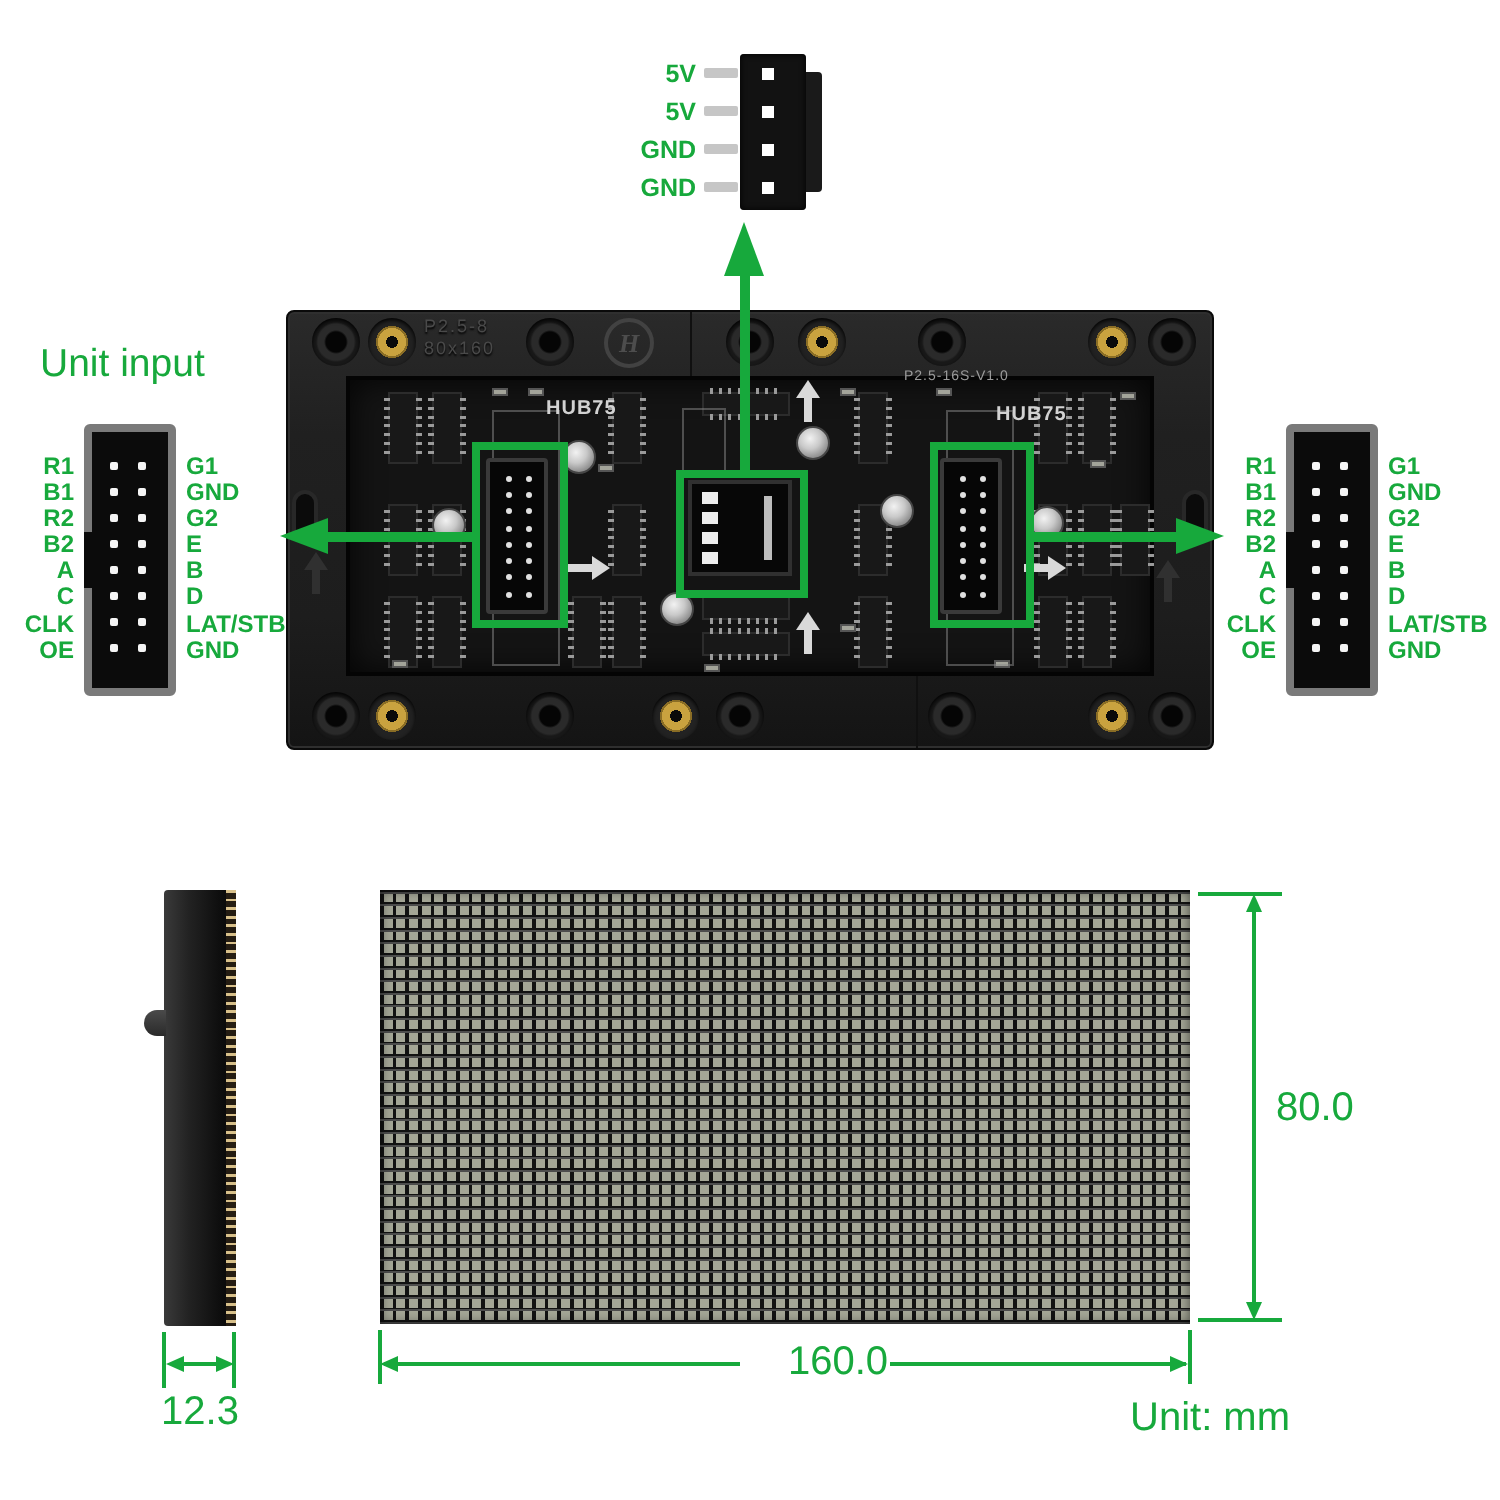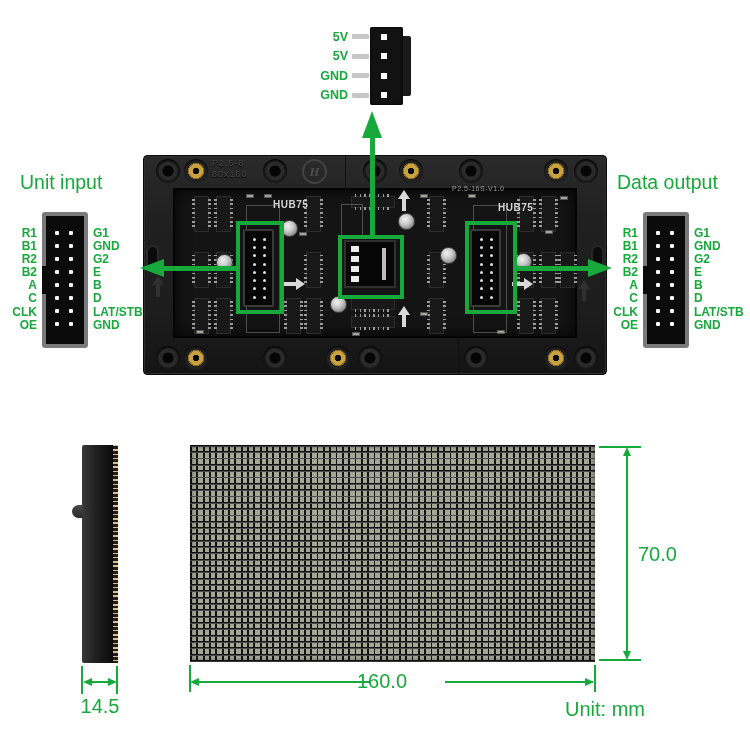--- a/index.html
+++ b/index.html
@@ -1,21 +1,21 @@
 <!DOCTYPE html>
 <html style="--accent: #17a93c;"><head>
 <meta charset="utf-8">
 <style>
   html,body{margin:0;padding:0;background:#fff;}
   .canvas{position:relative;width:750px;height:750px;background:#ffffff;overflow:hidden;
           font-family:"Liberation Sans", sans-serif; --accent:#17a93c;}
   .canvas > div{position:absolute;}
 
   
-  .pwr-rows{left:292px;top:27px;width:130px;height:78px;display:flex;flex-direction:column;justify-content:space-between;z-index:3;}
+  .pwr-rows{left:292px;top:27px;width:130px;height:78px;display:flex;flex-direction:column;justify-content:flex-start;z-index:3;}
   .prow{display:flex;align-items:center;height:19px;}
   .plabel{width:56px;text-align:right;font-weight:700;font-size:12.5px;color:var(--accent);}
   .pstub{width:17px;height:5px;background:#c6c6c6;margin-left:4px;border-radius:1px;}
   .psq{width:6px;height:6px;background:#ffffff;margin-left:12px;}
   .pwr-body{left:370px;top:27px;width:33px;height:78px;background:#121212;border-radius:2px;z-index:2;box-shadow:inset 0 0 3px #000;}
   .pwr-tab{left:403px;top:36px;width:8px;height:60px;background:#1a1a1a;z-index:2;border-radius:0 2px 2px 0;}
 
   
   .panel{left:143px;top:155px;width:464px;height:220px;border-radius:4px;border:1px solid #0a0a0a;box-sizing:border-box;
          background:linear-gradient(180deg,#2a2a2a,#202020 28%,#1d1d1d 70%,#141414);box-shadow:inset 0 0 0 1px #2f2f2f;}
@@ -321,21 +321,20 @@
   <div class="pinrow">G1</div>
       <div class="pinrow">GND</div>
       <div class="pinrow">G2</div>
       <div class="pinrow">E</div>
       <div class="pinrow">B</div>
       <div class="pinrow">D</div>
       <div class="pinrow">LAT/STB</div>
       <div class="pinrow">GND</div>
     </div>
 
-  <div class="dtitle" style="left:617px;top:171px">Data output</div>
   <div class="idc" style="left:643px;top:212px">
     <div class="notch"></div>
     <div class="idc-pins" id="pins-out">
         <span class="pin-dot"></span>
         <span class="pin-dot"></span>
         <span class="pin-dot"></span>
         <span class="pin-dot"></span>
         <span class="pin-dot"></span>
         <span class="pin-dot"></span>
         <span class="pin-dot"></span>
@@ -375,32 +374,32 @@
 
   <div class="sidebar">
     <div class="sidebar-knob"></div>
     <div class="sidebar-dots"></div>
   </div>
   <div class="ext" style="left:81px;top:666px;width:2px;height:28px"></div>
   <div class="ext" style="left:116px;top:666px;width:2px;height:28px"></div>
   <div class="dline" style="left:86px;top:681px;width:28px;height:2px"></div>
   <div class="dh l" style="left:83px;top:678px"></div>
   <div class="dh r" style="left:108px;top:678px"></div>
-  <div class="dimtext" style="left:74px;top:695px;width:52px;text-align:center">14.5</div>
+  <div class="dimtext" style="left:74px;top:695px;width:52px;text-align:center">12.3</div>
 
   <div class="led-matrix"></div>
   <div class="ext" style="left:599px;top:446px;width:42px;height:2px"></div>
   <div class="ext" style="left:599px;top:659px;width:42px;height:2px"></div>
   <div class="dline" style="left:626px;top:450px;width:2px;height:207px"></div>
   <div class="dh u" style="left:623px;top:447px"></div>
   <div class="dh d" style="left:623px;top:651px"></div>
-  <div class="dimtext" style="left:638px;top:543px">70.0</div>
+  <div class="dimtext" style="left:638px;top:543px">80.0</div>
 
   <div class="ext" style="left:189px;top:665px;width:2px;height:27px"></div>
   <div class="ext" style="left:594px;top:665px;width:2px;height:27px"></div>
   <div class="dline" style="left:192px;top:681px;width:178px;height:2px"></div>
   <div class="dline" style="left:445px;top:681px;width:148px;height:2px"></div>
   <div class="dh l" style="left:190px;top:678px"></div>
   <div class="dh r" style="left:585px;top:678px"></div>
-  <div class="dimtext" style="left:357px;top:670px;width:86px;text-align:left">160.0</div>
+  <div class="dimtext" style="left:376px;top:670px;width:86px;text-align:center">160.0</div>
 
   <div class="dimtext" style="left:565px;top:698px">Unit: mm</div>
 </div>
 
 </body></html>

